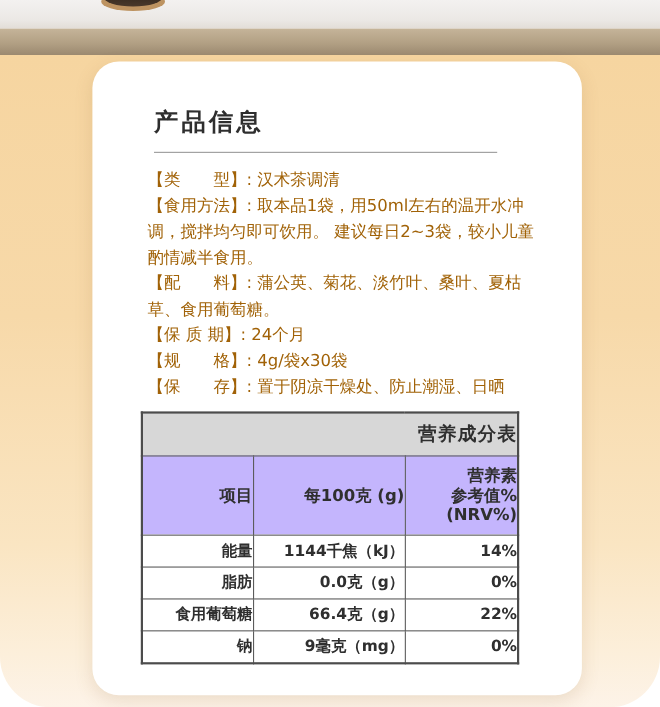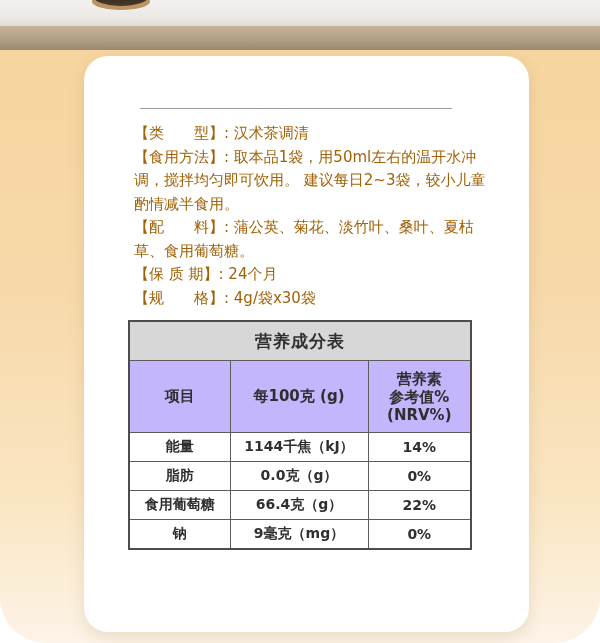--- a/index.html
+++ b/index.html
@@ -61,21 +61,21 @@
     margin: 0; font-size: 15px; line-height: 23.5px; color: #a16207;
     white-space: pre-wrap; word-break: break-all;
   }
   
   table.nutrition {
     margin: 10px 0 0 -6px; width: 342px;
     border-collapse: collapse; table-layout: fixed;
     border: 2px solid #4c4c4c;
   }
   table.nutrition td, table.nutrition th {
-    border: 1px solid #5c5c5c; text-align: center;
+    border: 1px solid #5c5c5c; text-align: right;
     color: #2f2f2f; padding: 0;
   }
   .t-title th {
     height: 38px; font-size: 17px; font-weight: bold;
     background: #d7d7d7; letter-spacing: 1px;
   }
   .t-head th {
     height: 71px; font-size: 15px; font-weight: bold;
     background: #c4b5fd;
   }
@@ -87,28 +87,30 @@
 
 <div class="marble"></div>
 <div class="cup-rim"></div>
 <div class="cup-base"></div>
 <div class="wood-edge"></div>
 <div class="leg-left"></div>
 <div class="leg-right"></div>
 <div class="peach"></div>
 
 <div class="card">
+  <h1 class="card-title">产品信息</h1>
   <div class="title-divider"></div>
 
   <div class="info-block">
     <p class="info-line">【类　　型】: 汉术茶调清</p>
     <p class="info-line">【食用方法】: 取本品1袋，用50ml左右的温开水冲调，搅拌均匀即可饮用。 建议每日2~3袋，较小儿童酌情减半食用。</p>
     <p class="info-line">【配　　料】: 蒲公英、菊花、淡竹叶、桑叶、夏枯草、食用葡萄糖。</p>
     <p class="info-line">【保 质 期】: 24个月</p>
     <p class="info-line">【规　　格】: 4g/袋x30袋</p>
+    <p class="info-line">【保　　存】: 置于阴凉干燥处、防止潮湿、日晒</p>
   </div>
 
   <table class="nutrition">
     <colgroup>
       <col style="width:101px">
         <col style="width:138px">
         <col style="width:103px">
     </colgroup>
     <tbody>
         <tr class="t-title">

